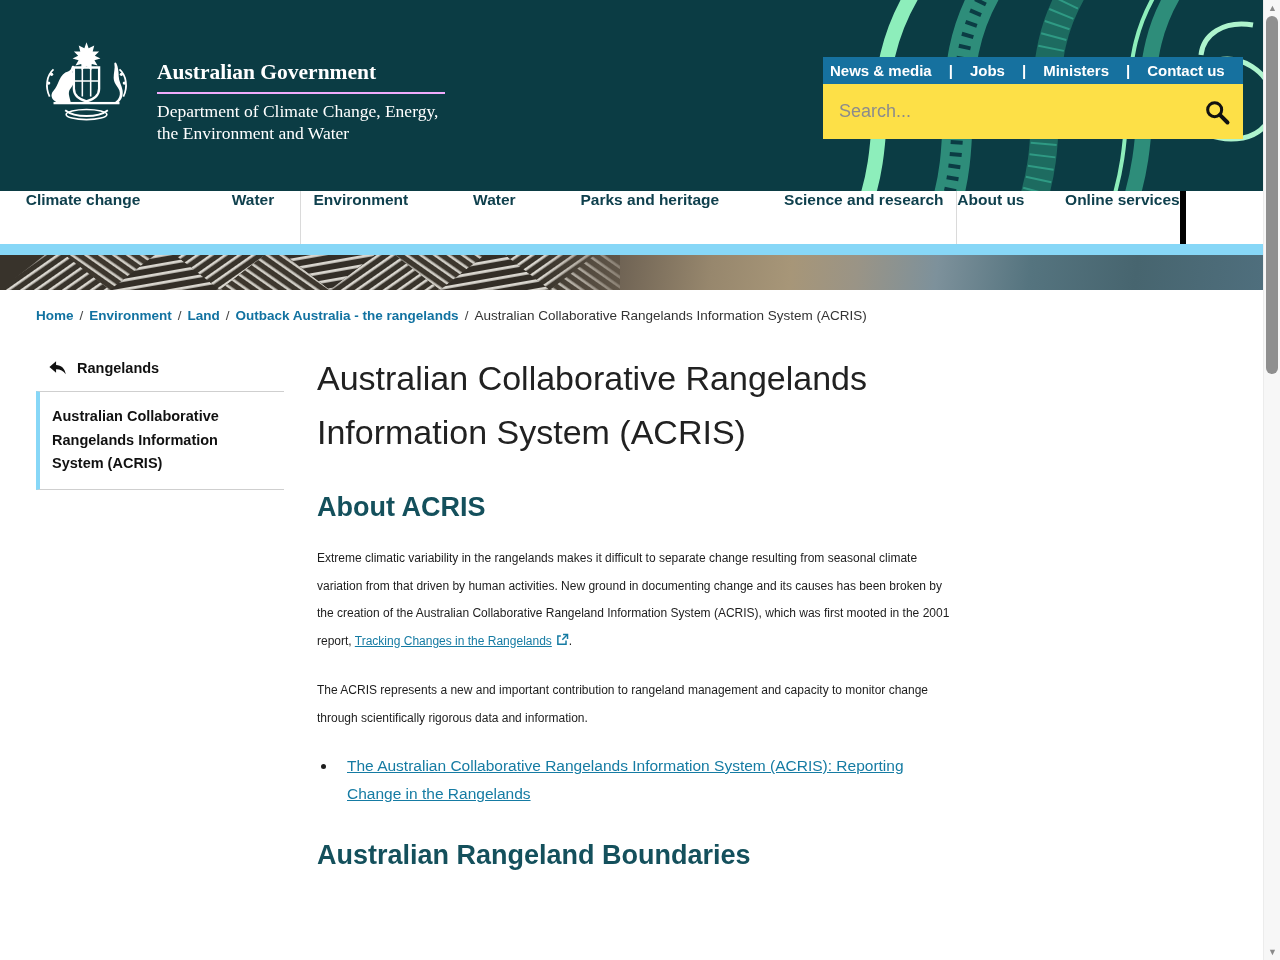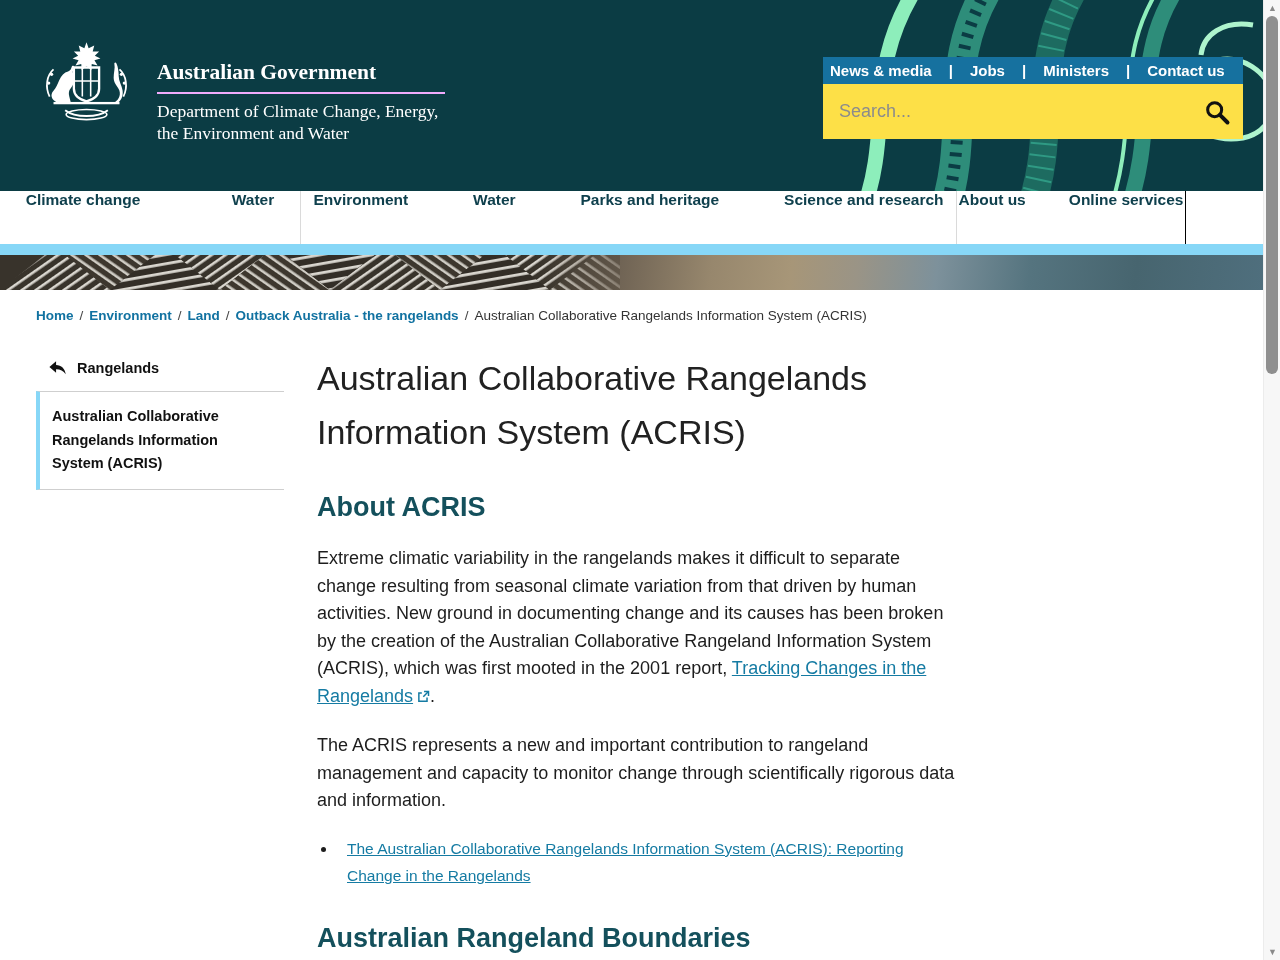--- a/index.html
+++ b/index.html
@@ -28,21 +28,21 @@
   .search-box { height: 55px; background: #fde047; display: flex; align-items: center; }
   .search-input { flex: 1; border: none; outline: none; font-size: 18px; color: #444; padding-left: 16px; font-family: "Liberation Sans", sans-serif; background: transparent; }
   .search-input::placeholder { color: #8c8c8c; }
   .search-btn { width: 52px; height: 55px; display: flex; align-items: center; justify-content: center; background: none; border: none; cursor: pointer; }
 
   
   .nav { display: flex; height: 53px; background: #ffffff; width: 1263px; }
   .nav-group { display: flex; justify-content: space-around; height: 53px; gap: 40px; }
   .nav-g1 { width: 300px; }
   .nav-g2 { width: 656px; border-left: 1px solid #dadada; }
-  .nav-g3 { width: 230px; border-left: 1px solid #dadada; border-right: 1px solid #000000; }
+  .nav-g3 { width: 230px; border-left: 1px solid #dadada; border-right: 6px solid #000000; }
   .nav-item { font-weight: bold; font-size: 15.5px; color: #0f404d; cursor: pointer; white-space: nowrap; }
   .accent-strip { height: 11px; background: #87d7f7; width: 1280px; }
 
   
   .banner { position: relative; height: 35px; width: 1280px; overflow: hidden; }
   .banner-pattern { position: absolute; left: 0; top: 0; height: 35px; width: 650px; }
   .banner-photo { position: absolute; left: 620px; top: 0; height: 35px; width: 660px;
     background: linear-gradient(97deg, #6f6354 0%, #97876d 14%, #a79678 26%, #9a9486 36%, #7d919b 48%, #55747f 62%, #47656f 78%, #50707f 100%); }
 
   
@@ -57,21 +57,21 @@
   .side-back { display: flex; align-items: center; cursor: pointer; }
   .side-back-icon { width: 19px; height: 16px; margin: 0 10px 0 12px; }
   .side-back-label { font-weight: bold; font-size: 14.5px; color: #111; }
   .side-item { margin-top: 15px; border-top: 1px solid #cfcfcf; border-bottom: 1px solid #cfcfcf; border-left: 4px solid #87d7f7; background: #fff; padding: 13px 20px 13px 12px; font-weight: bold; font-size: 14.5px; line-height: 23.5px; color: #111; cursor: pointer; }
 
   .main { margin-left: 33px; width: 640px; }
   .page-title { font-size: 34px; font-weight: 400; line-height: 54px; color: #212121; margin-top: -9px; }
   .updated { margin-top: 21px; font-size: 15.5px; color: #1d1d1d; }
   .updated b { font-weight: bold; }
   .h2 { margin-top: 33px; font-size: 27px; font-weight: bold; color: #14505c; }
-  .para { margin-top: 22px; font-size: 18px; line-height: 27.5px; color: #1d1d1d; }
+  .para { margin-top: 22px; font-size: 12px; line-height: 27.5px; color: #1d1d1d; }
   .tlink { color: #157ba3; text-decoration: underline; cursor: pointer; }
   .ext-icon { display: inline-block; width: 13px; height: 13px; margin-left: 4px; vertical-align: -1px; }
   .link-list { margin: 20px 0 0 20px; }
   .link-list li { font-size: 15.5px; line-height: 27.5px; color: #1d1d1d; padding-left: 10px; }
 </style>
 </head>
 <body>
 
 <div class="header">
   <svg class="header-art" viewBox="0 0 440 191" preserveAspectRatio="xMidYMid slice">

